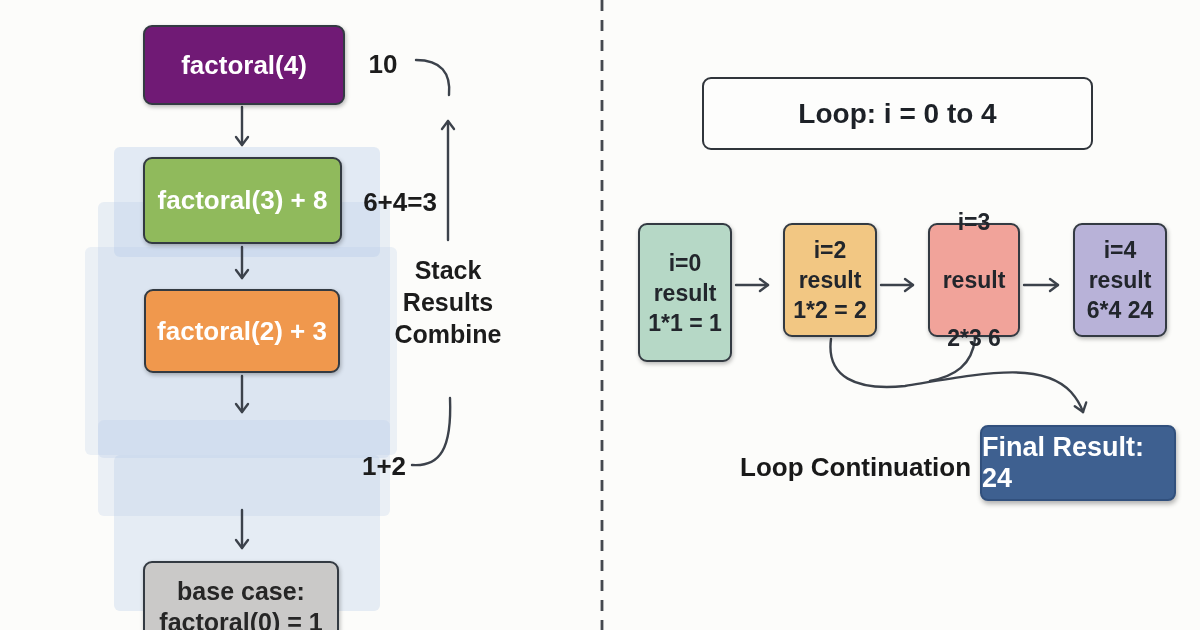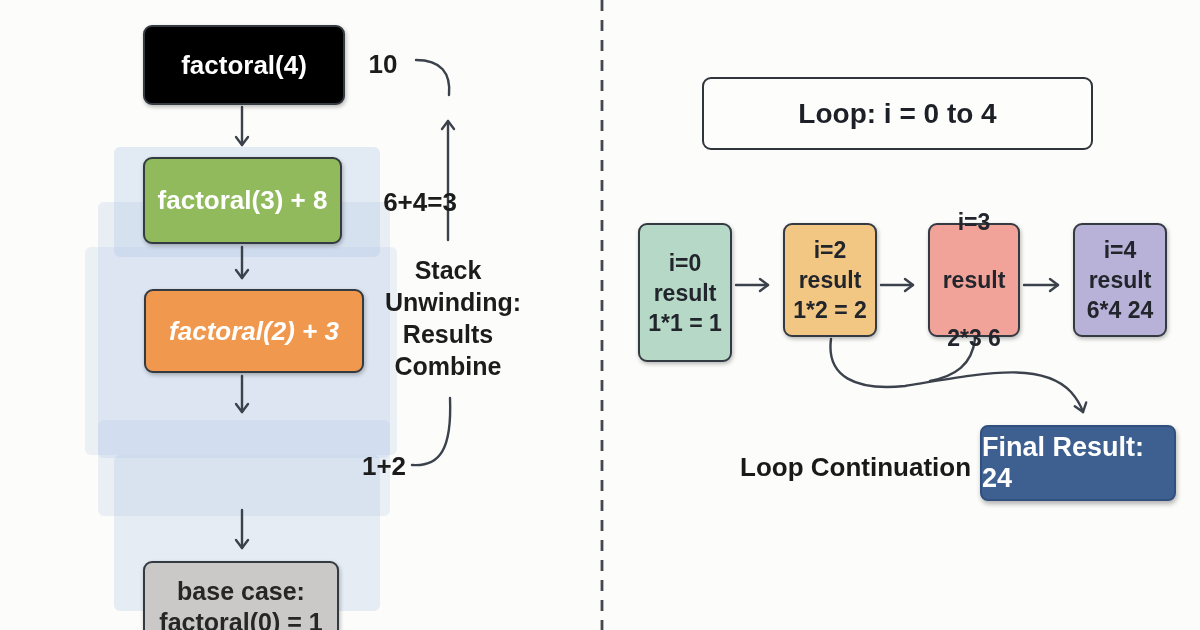--- a/index.html
+++ b/index.html
@@ -118,41 +118,40 @@
 
       <path d="M 736 285 L 768 285" marker-end="url(#chev)"></path>
       <path d="M 881 285 L 913 285" marker-end="url(#chev)"></path>
       <path d="M 1024 285 L 1058 285" marker-end="url(#chev)"></path>
 
       <path d="M 975 339 C 972 365, 955 376, 930 381"></path>
       <path d="M 831 339 C 826 377, 856 391, 905 386 C 985 373, 1042 361, 1071 392 C 1078 400, 1081 406, 1083 412" marker-end="url(#chev)"></path>
     </g>
   </svg>
 
-  <div class="box lbox light-text" style="left: 143px; top: 25px; width: 202px; height: 80px; background-color: #000000;">
+  <div class="box lbox light-text" style="left: 143px; top: 25px; width: 202px; height: 80px; background-color: #701a75;">
     <span>factoral(4)</span>
   </div>
   <div class="box lbox light-text" style="left: 143px; top: 157px; width: 199px; height: 87px; background-color: rgb(144, 186, 92);">
     <span>factoral(3) + 8</span>
   </div>
-  <div class="box lbox light-text" style="left: 144px; top: 289px; width: 220px; height: 84px; background-color: rgb(240, 152, 77); font-style: italic;">
+  <div class="box lbox light-text" style="left: 144px; top: 289px; width: 196px; height: 84px; background-color: rgb(240, 152, 77);">
     <span>factoral(2) + 3</span>
   </div>
   <div class="box lbox dark-text" style="left: 143px; top: 561px; width: 196px; height: 92px; font-size: 25px; background-color: rgb(202, 201, 200);">
     <span>base case:</span>
     <span>factoral(0) = 1</span>
   </div>
 
   <div class="ann" style="left:355px; top:49px;  width:56px;">10</div>
-  <div class="ann" style="left:372px; top:187px; width:96px;text-align:center;">6+4=3</div>
+  <div class="ann" style="left:352px; top:187px; width:96px;text-align:center;">6+4=3</div>
   <div class="ann" style="left:356px; top:451px; width:56px;">1+2</div>
 
   <div class="unwind" style="left:385px; top:254px; width:126px;">
     <div>Stack</div>
-    <div>Unwinding:</div>
     <div>Results</div>
     <div>Combine</div>
   </div>
 
   <div class="loop-header" style="left:702px; top:77px; width:391px; height:73px;">
     <span>Loop: i = 0 to 4</span>
   </div>
 
   <div class="box ibox" style="left: 638px; top: 223px; width: 94px; height: 139px; background-color: rgb(182, 216, 198);">
     <span>i=0</span>

